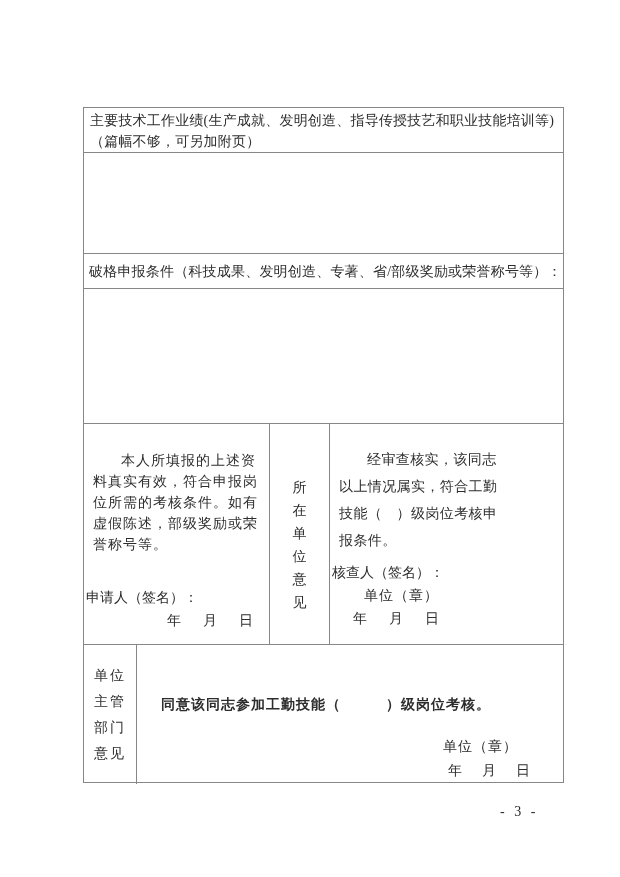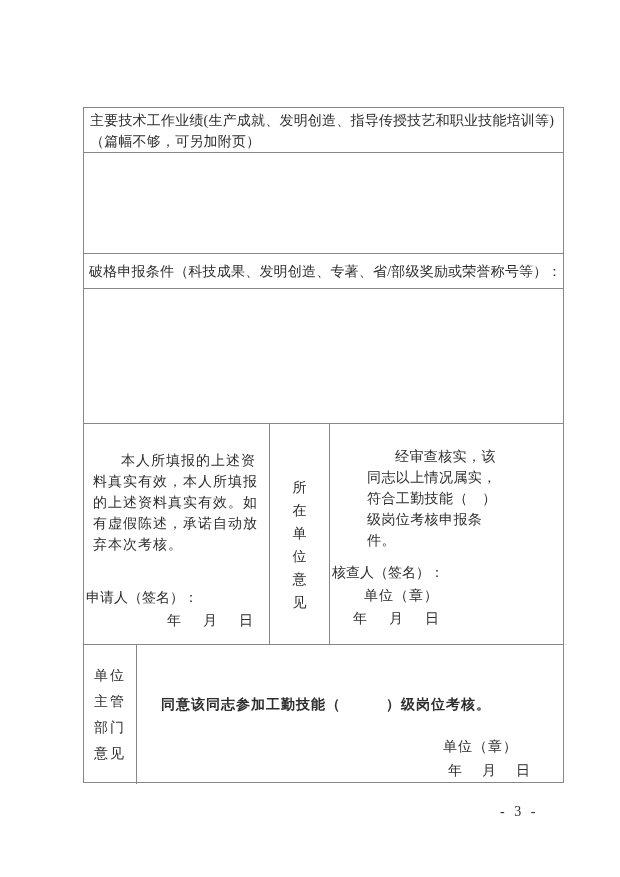--- a/index.html
+++ b/index.html
@@ -39,21 +39,21 @@
   .r4 .c1 { width:53px; display:flex; align-items:center; justify-content:center; }
   .r4 .c2 { width:427px; padding:50px 0 0 24px; }
 
   .h-label { display:flex; flex-direction:column; align-items:center;
              padding-top:120px; line-height:19px; letter-spacing:1px; height:100%; }
   .v-label { display:flex; flex-direction:column; align-items:center;
              padding-top:52px; line-height:23px; height:100%; }
   .quad-label { text-align:left; line-height:26px; letter-spacing:2px; }
 
   .statement { text-indent:2em; line-height:21px; letter-spacing:1px; white-space:pre-wrap; }
-  .statement.loose { line-height:21px; letter-spacing:0.4px;margin-left:28px; }
+  .statement.loose { line-height:27px; letter-spacing:0.4px; }
   .statement-line { line-height:20px; letter-spacing:1px; white-space:pre-wrap;font-weight:bold; }
 
   .abs { position:absolute; white-space:pre; }
   .sig-personal  { left:2px;  top:165px; }
   .date-personal { right:12px; top:188px; letter-spacing:4px; }
   .sig-reviewer  { left:2px;  top:140px; }
   .seal-unit     { right:72px; top:163px; letter-spacing:1px; }
   .date-unit     { right:68px; top:186px; letter-spacing:4px; }
   .seal-dept     { right:45px; top:93px;  letter-spacing:1px; }
   .date-dept     { right:30px; top:117px; letter-spacing:3px; }
@@ -80,21 +80,21 @@
     <div class="row r2-header">
       <span>破格申报条件（科技成果、发明创造、专著、省/部级奖励或荣誉称号等）：</span>
     </div>
 
     <div class="row r2-body"></div>
 
     <div class="row r3">
 
 
       <div class="cell c2">
-        <p class="statement">本人所填报的上述资料真实有效，本人所填报的上述资料真实有效。如有虚假陈述，承诺自动放弃本次考核。</p>
+        <p class="statement">本人所填报的上述资料真实有效，符合申报岗位所需的考核条件。如有虚假陈述，部级奖励或荣誉称号等。</p>
         <div class="abs sig-personal">申请人（签名）：</div>
         <div class="abs date-personal">年　月　日</div>
       </div>
 
       <div class="cell c3">
         <div class="v-label">
           <div>所</div>
           <div>在</div>
           <div>单</div>
           <div>位</div>

